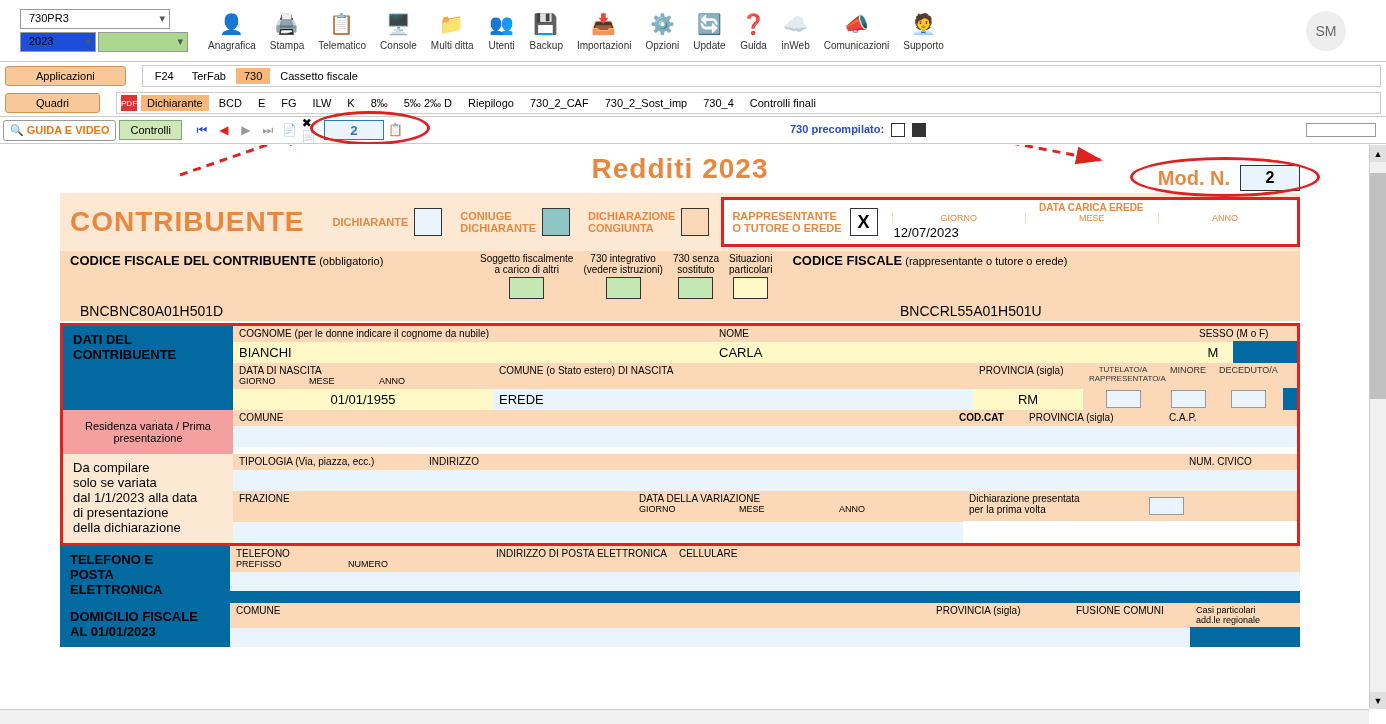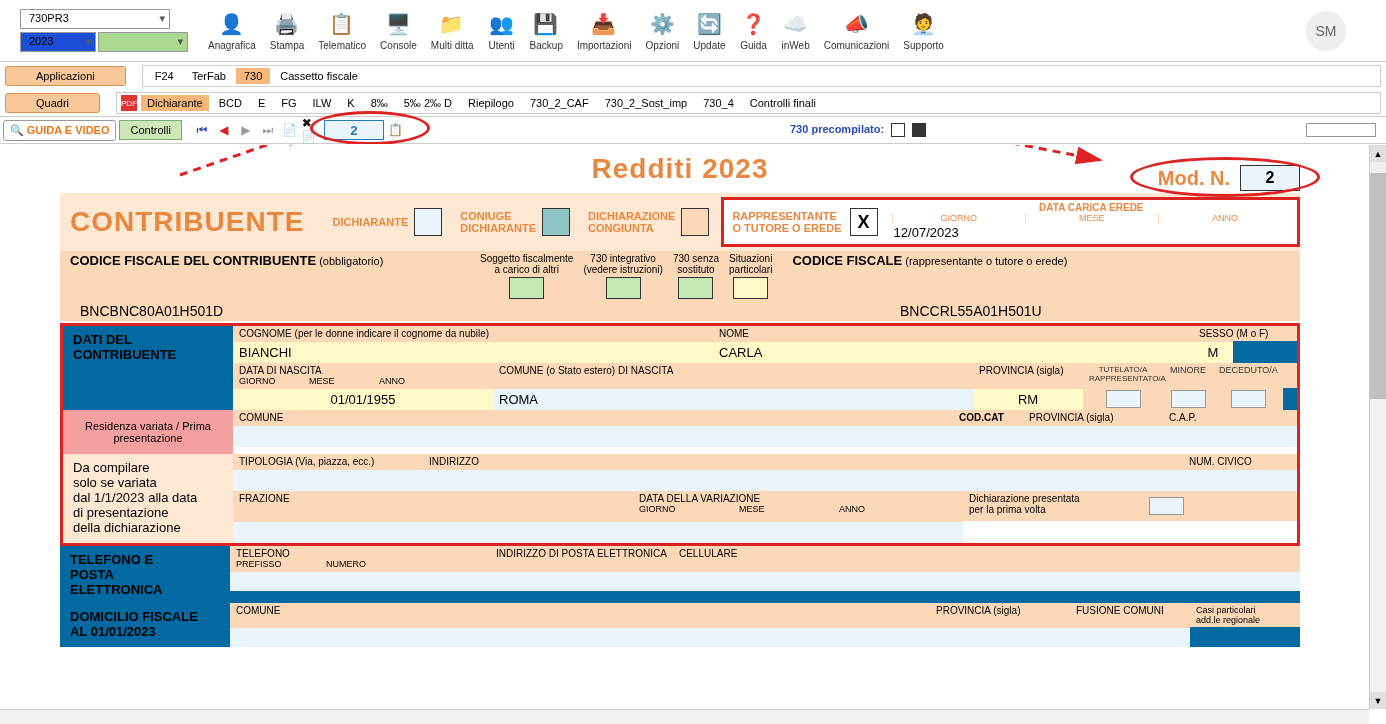--- a/index.html
+++ b/index.html
@@ -346,21 +346,21 @@
             </div>
             <div class="lbl-cell" style="width:480px">COMUNE (o Stato estero) DI NASCITA</div>
             <div class="lbl-cell" style="width:110px">PROVINCIA (sigla)</div>
             <div class="lbl-cell tiny-lbl" style="width:80px;white-space:pre-line;font-size:8px">TUTELATO/A
 RAPPRESENTATO/A</div>
             <div class="lbl-cell tiny-lbl" style="width:50px">MINORE</div>
             <div class="lbl-cell tiny-lbl" style="width:70px">DECEDUTO/A</div>
           </div>
           <div class="val-row">
             <div class="val-cell" style="width:260px;text-align:center">01/01/1955</div>
-            <div class="val-cell blue" style="width:480px">ROMA</div>
+            <div class="val-cell blue" style="width:480px">EREDE</div>
             <div class="val-cell" style="width:110px;text-align:center">RM</div>
             <div style="width:80px;background:#fbd9b8;padding-top:2px">
                 <div class="tiny-box"></div>
               </div>
             <div style="width:50px;background:#fbd9b8;padding-top:2px">
                 <div class="tiny-box"></div>
               </div>
             <div style="width:70px;background:#fbd9b8;padding-top:2px">
                 <div class="tiny-box"></div>
               </div>
@@ -431,21 +431,21 @@
 
     <div class="dati-section peach-light">
       <div class="dati-left" style="white-space:pre-line">TELEFONO E
 POSTA
 ELETTRONICA</div>
       <div class="dati-right">
         <div class="lbl-row">
           <div class="lbl-cell" style="width:260px">
             <div>TELEFONO</div>
             <div style="display:flex;font-size:9px">
-                <div style="width:90px">PREFISSO</div>
+                <div style="width:112px">PREFISSO</div>
                 <div>NUMERO</div>
               </div>
           </div>
           <div class="lbl-cell">INDIRIZZO DI POSTA ELETTRONICA</div>
           <div class="lbl-cell" style="width:240px">CELLULARE</div>
         </div>
         <div class="val-row">
           <div class="val-cell blue" style="width:90px;height:20px"></div>
           <div class="val-cell blue" style="width:170px;height:20px"></div>
           <div class="val-cell blue" style="width:240px;height:20px"></div>

